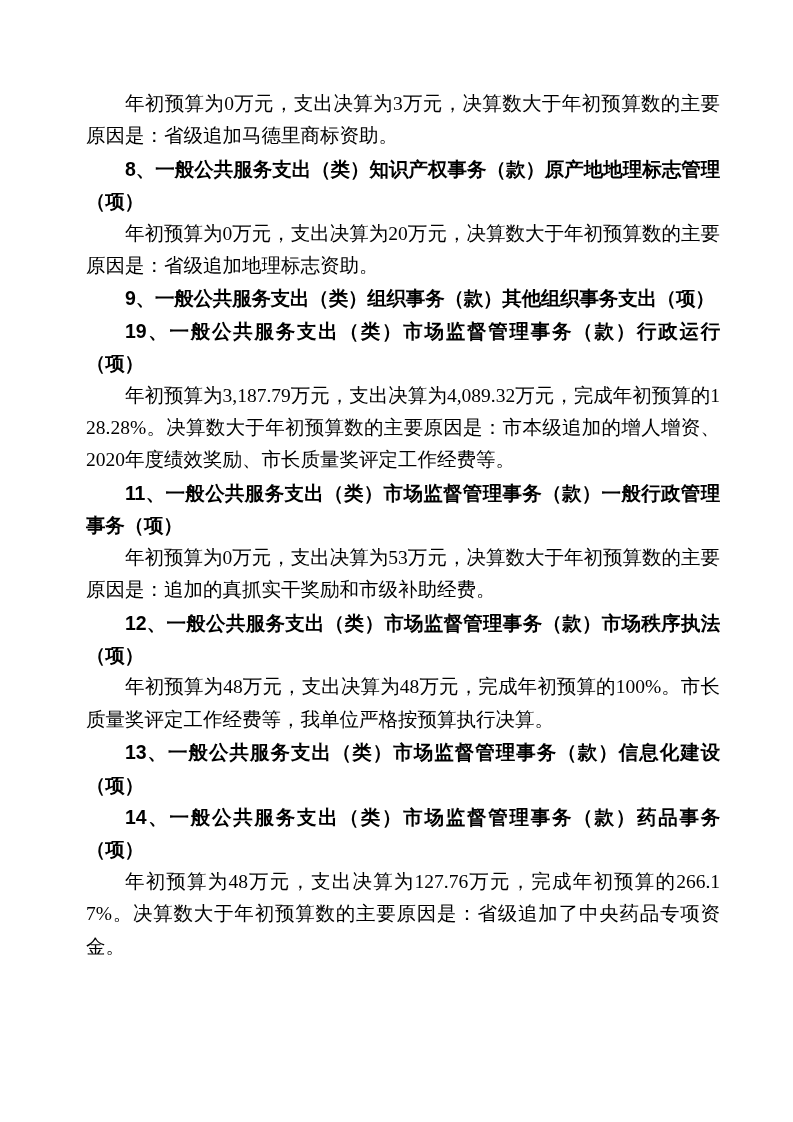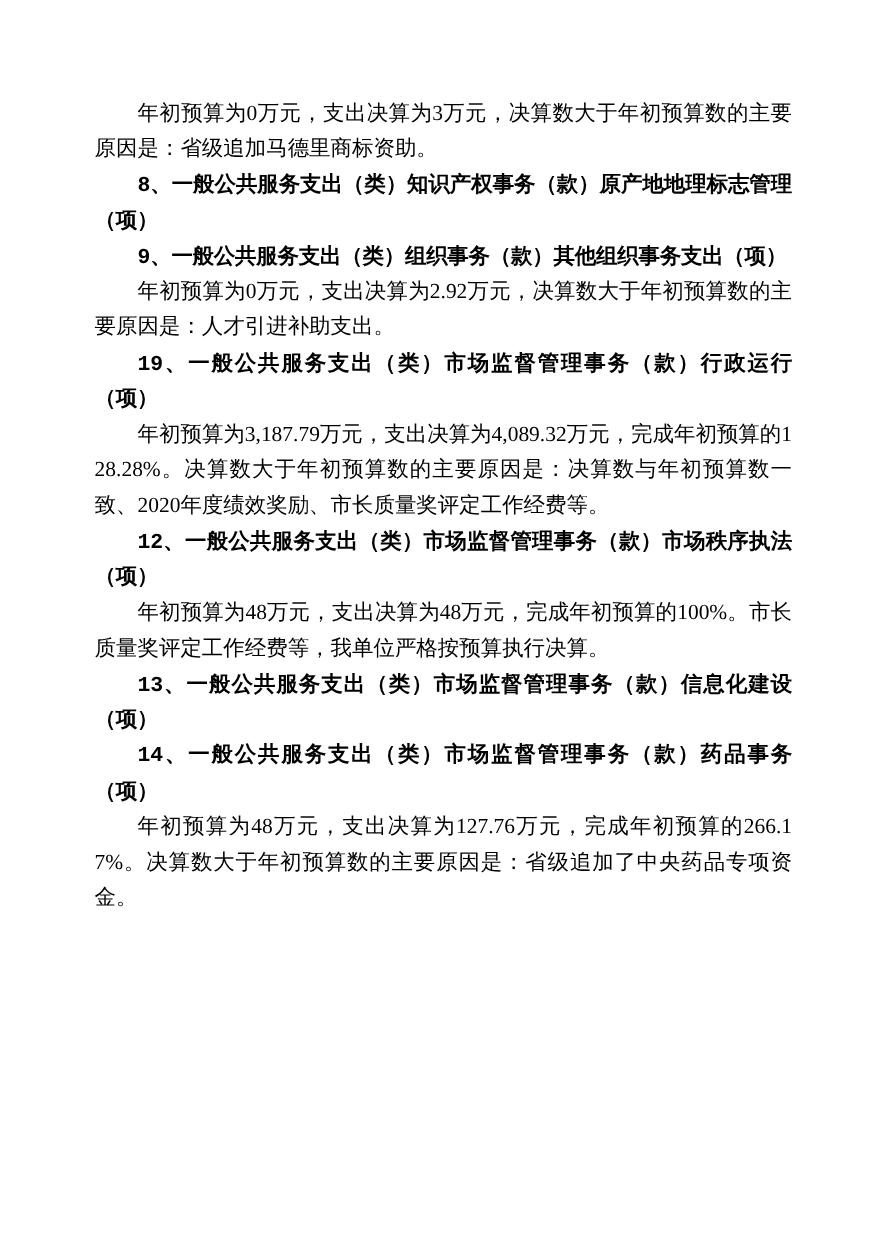--- a/index.html
+++ b/index.html
@@ -31,41 +31,43 @@
     margin: 0;
   }
   .para {
     text-indent: 2em;
     font-family: "Liberation Serif", "DejaVu Serif", serif;
     font-weight: normal;
     letter-spacing: 0px;
   }
   .heading {
     text-indent: 2em;
-    font-family: Liberation Mono, monospace;
+    font-family: Liberation Sans, sans-serif;
     font-weight: bold;
     letter-spacing: -0.2px;
   }
   
   .heading, .para {
     word-break: break-all;
   }
 </style>
 </head>
 <body>
 
 <div class="page">
   <div class="doc-body">
 
     <p class="para">年初预算为0万元，支出决算为3万元，决算数大于年初预算数的主要原因是：省级追加马德里商标资助。</p>
     <p class="heading">8、一般公共服务支出（类）知识产权事务（款）原产地地理标志管理（项）</p>
+    <p class="para">年初预算为0万元，支出决算为20万元，决算数大于年初预算数的主要原因是：省级追加地理标志资助。</p>
     <p class="heading">9、一般公共服务支出（类）组织事务（款）其他组织事务支出（项）</p>
-    <p class="para">年初预算为0万元，支出决算为2.92万元，决算数大于年初预算数的主要原因是：人才引进补助支出。</p>
     <p class="heading">19、一般公共服务支出（类）市场监督管理事务（款）行政运行（项）</p>
-    <p class="para">年初预算为3,187.79万元，支出决算为4,089.32万元，完成年初预算的128.28%。决算数大于年初预算数的主要原因是：决算数与年初预算数一致、2020年度绩效奖励、市长质量奖评定工作经费等。</p>
+    <p class="para">年初预算为3,187.79万元，支出决算为4,089.32万元，完成年初预算的128.28%。决算数大于年初预算数的主要原因是：市本级追加的增人增资、2020年度绩效奖励、市长质量奖评定工作经费等。</p>
+    <p class="heading">11、一般公共服务支出（类）市场监督管理事务（款）一般行政管理事务（项）</p>
+    <p class="para">年初预算为0万元，支出决算为53万元，决算数大于年初预算数的主要原因是：追加的真抓实干奖励和市级补助经费。</p>
     <p class="heading">12、一般公共服务支出（类）市场监督管理事务（款）市场秩序执法（项）</p>
     <p class="para">年初预算为48万元，支出决算为48万元，完成年初预算的100%。市长质量奖评定工作经费等，我单位严格按预算执行决算。</p>
     <p class="heading">13、一般公共服务支出（类）市场监督管理事务（款）信息化建设（项）</p>
     <p class="heading">14、一般公共服务支出（类）市场监督管理事务（款）药品事务（项）</p>
     <p class="para">年初预算为48万元，支出决算为127.76万元，完成年初预算的266.17%。决算数大于年初预算数的主要原因是：省级追加了中央药品专项资金。</p>
 
   </div>
 </div>
 
 </body></html>

